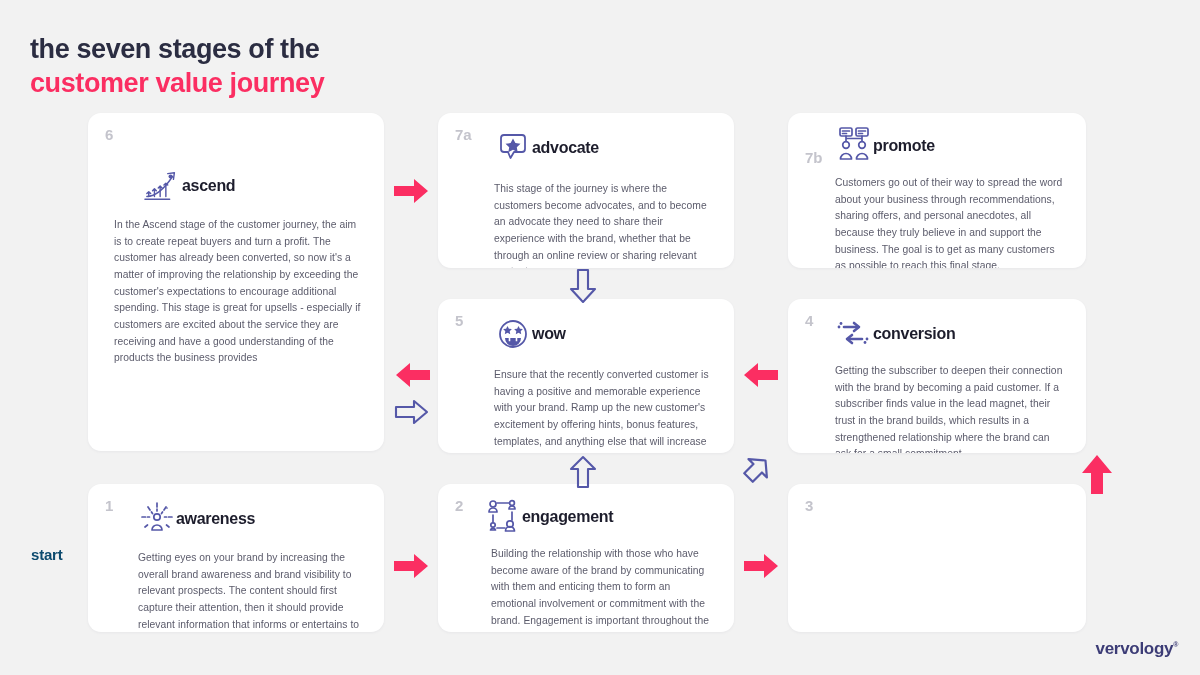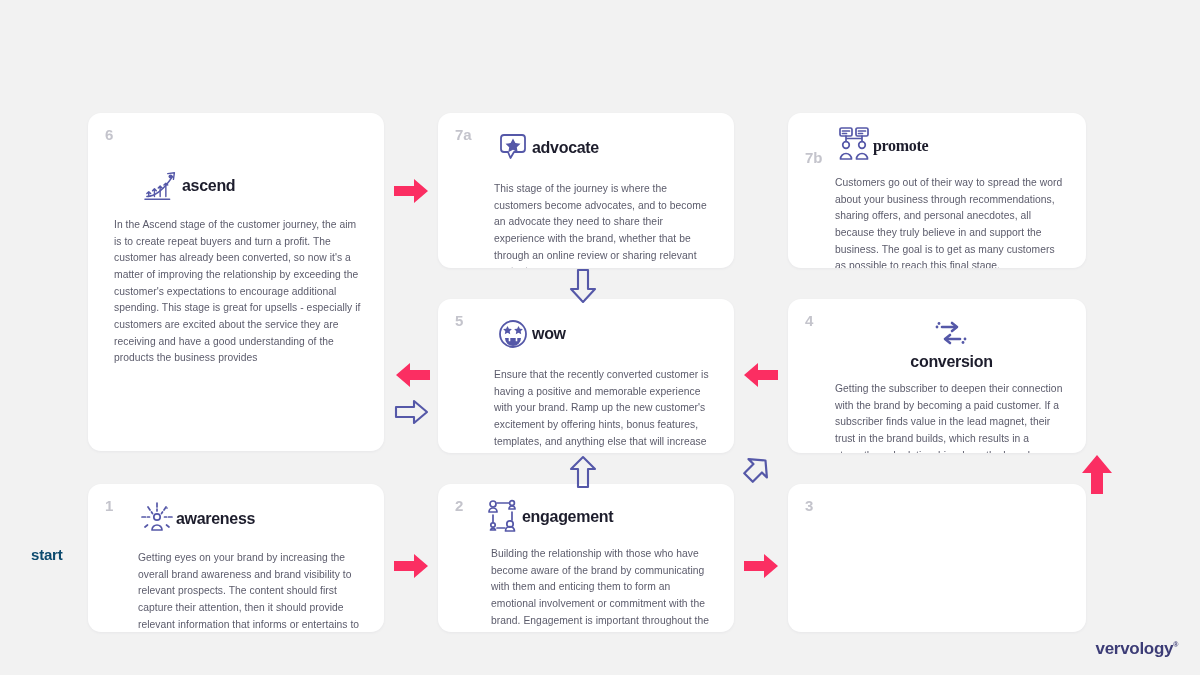--- a/index.html
+++ b/index.html
@@ -57,34 +57,38 @@
   .stage-name {
     font-size: 16px; font-weight: 700; color: #1d1d2c; letter-spacing: -0.3px;
   }
   .body-text {
     font-size: 10.3px; line-height: 1.62; color: #5b5b6b; letter-spacing: 0.05px;
   }
 
   
   .head-indent-a { margin-left: 38px; margin-top: 40px; }
   .head-indent-b { margin-left: 38px; margin-top: 2px; }
-  .head-indent-c { margin-left: 29px; margin-top: 2px; flex-direction: column; }
+  .head-indent-c { margin-left: 29px; margin-top: 2px; }
   .body-a { margin-top: 12px; margin-left: 8px; }
   .body-b { margin-top: 14px; margin-left: 38px; }
   .body-c { margin-top: 10px; margin-left: 29px; }
 
   
   .arrow { position: absolute; }
   .arrow svg { display: block; }
 </style>
 </head>
 <body>
 
 <div class="stage">
 
+  <div class="title">
+    <span class="l1">the seven stages of the</span>
+    <span class="l2">customer value journey</span>
+  </div>
 
   <div class="start-label">start</div>
 
   <div class="card" style="left:88px; top:113px; width:296px; height:338px;">
     <div class="card-inner">
       <div class="num">6</div>
       <div class="head head-indent-a">
         <span class="icon-box">
           <svg width="40" height="38" viewBox="0 0 40 38" fill="none" stroke="#5558a8" stroke-width="1.5" stroke-linecap="round" stroke-linejoin="round">
             <path d="M3 30 C10 30 20 24 30 9"></path>
@@ -115,21 +119,21 @@
         </span>
         <span class="stage-name">advocate</span>
       </div>
       <div class="body-text body-b">This stage of the journey is where the customers become advocates, and to become an advocate they need to share their experience with the brand, whether that be through an online review or sharing relevant content.</div>
     </div>
   </div>
 
   <div class="card" style="left:788px; top:113px; width:298px; height:155px;">
     <div class="card-inner">
       <div class="num" style="top:36px;">7b</div>
-      <div class="head" style="margin-left:29px; margin-top:0px;font-family:Liberation Serif, serif;">
+      <div class="head" style="margin-left:29px; margin-top:0px;">
         <span class="icon-box">
           <svg width="36" height="40" viewBox="0 0 36 40" fill="none" stroke="#5558a8" stroke-width="1.7" stroke-linecap="round" stroke-linejoin="round">
             <rect x="4" y="2" width="12" height="8" rx="1.5"></rect>
             <rect x="20" y="2" width="12" height="8" rx="1.5"></rect>
             <path d="M6.5 5 h7 M6.5 7.5 h4"></path>
             <path d="M22.5 5 h7 M22.5 7.5 h4"></path>
             <path d="M10 10 v5 M26 10 v5 M10 12.5 h16"></path>
             <circle cx="10" cy="19" r="3.3"></circle>
             <path d="M4.5 33 a5.5 5.5 0 0 1 11 0 z"></path>
             <circle cx="26" cy="19" r="3.3"></circle>

